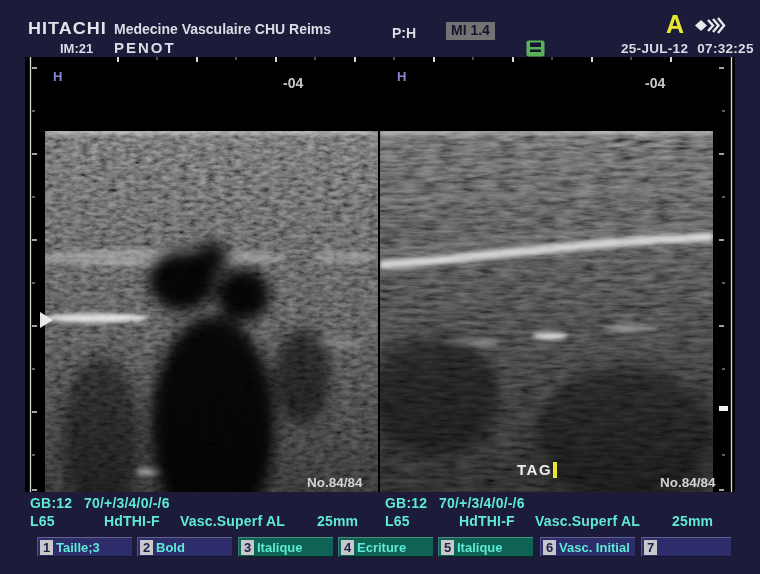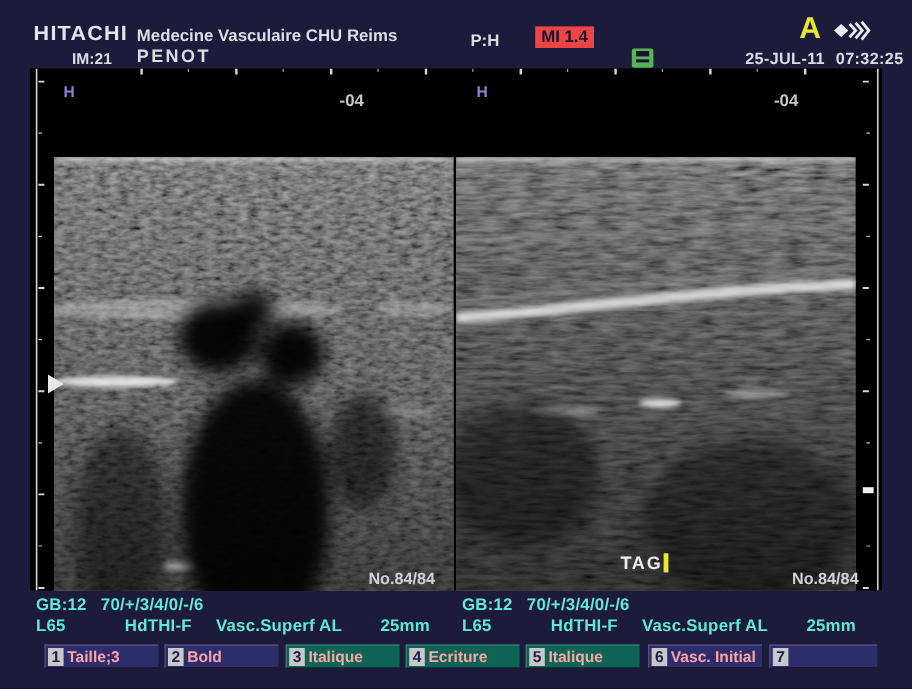--- a/index.html
+++ b/index.html
@@ -7,21 +7,21 @@
     position:relative;width:760px;height:574px;overflow:hidden;
     background:#1c1c3a;
     font-family:"Liberation Sans","DejaVu Sans",sans-serif;
     font-weight:700;color:#dcdce6;
     -webkit-font-smoothing:antialiased;
   }
   .abs{position:absolute;}
   .t13{font-size:13px;padding-left:30px;} .t14{font-size:14px;} .t15{font-size:15px;}
   .brand{font-size:18px;letter-spacing:1px;color:#e4e4ec;transform:scaleY(.95);}
   .patient{letter-spacing:2px;}
-  .mi-badge{background:#ef4444;color:#14142e;font-size:14px;padding:1px 5px 2px 5px;line-height:15px;}
+  .mi-badge{background:#737373;color:#14142e;font-size:14px;padding:1px 5px 2px 5px;line-height:15px;}
   .freeze-a{color:#e8e833;font-size:25px;line-height:22px;}
   .datetime{font-size:13.5px;letter-spacing:.3px;word-spacing:5px;}
   
   #display{position:absolute;left:25px;top:57px;width:710px;height:435px;background:#000;}
   #display svg.us{position:absolute;}
   .pane-label-h{color:#8585d0;font-size:13px;}
   .pane-label-gain{color:#c8c8cc;font-size:14px;}
   .frame-counter{color:#d2d2d6;font-size:13.5px;}
   .tag-text{color:#ededf0;font-size:15px;letter-spacing:1.5px;}
   .tag-cursor{display:inline-block;width:4px;height:16px;background:#e8e833;vertical-align:-3px;margin-left:1px;}
@@ -35,21 +35,21 @@
     border-left:1px solid rgba(255,255,255,.18);
     border-bottom:1px solid rgba(0,0,0,.6);
     cursor:pointer;
   }
   .menu-btn.navy{background:#2d2d6c;}
   .menu-btn.teal{background:#0e6354;}
   .menu-key{
     background:#c8c8ca;color:#20204a;font-size:13px;line-height:15px;
     min-width:11px;text-align:center;padding:0 1px;
   }
-  .menu-label{font-size:13px;color:#fca5a5;white-space:nowrap;}
+  .menu-label{font-size:13px;color:#5eead4;white-space:nowrap;}
 </style>
 </head>
 <body>
 
 <div id="screen">
 
   <div class="abs brand" style="left:28px;top:18px;">HITACHI</div>
   <div class="abs t13" style="left:30px;top:41px;">IM:21</div>
   <div class="abs t14" style="left:114px;top:21px;">Medecine Vasculaire CHU Reims</div>
   <div class="abs t15 patient" style="left:114px;top:39px;">PENOT</div>
@@ -68,21 +68,21 @@
 
   <div class="abs" style="left:693px;top:16px;">
     <svg width="34" height="19" viewBox="0 0 34 19">
       <path d="M2 9.5 L8 4 L14 9.5 L8 15 Z" fill="#e8e8ee"></path>
       <path d="M15 4 L20 9.5 L15 15" stroke="#e8e8ee" stroke-width="2.4" fill="none"></path>
       <path d="M20 3 L25.5 9.5 L20 16" stroke="#e8e8ee" stroke-width="2.4" fill="none"></path>
       <path d="M25 2 L31 9.5 L25 17" stroke="#e8e8ee" stroke-width="2.4" fill="none"></path>
     </svg>
   </div>
 
-  <div class="abs datetime" style="left:621px;top:41px;">25-JUL-11 07:32:25</div>
+  <div class="abs datetime" style="left:621px;top:41px;">25-JUL-12 07:32:25</div>
 
   <div id="display">
 
     <svg class="us" style="left:20px;top:74px;" width="333" height="361">
       <defs>
         <filter id="nzL" x="0" y="0" width="100%" height="100%">
           <feTurbulence type="fractalNoise" baseFrequency="0.11 0.26" numOctaves="3" seed="7" stitchTiles="stitch"></feTurbulence>
           <feColorMatrix type="saturate" values="0"></feColorMatrix>
           <feComponentTransfer>
             <feFuncR type="linear" slope="1.15" intercept="-0.18"></feFuncR>

